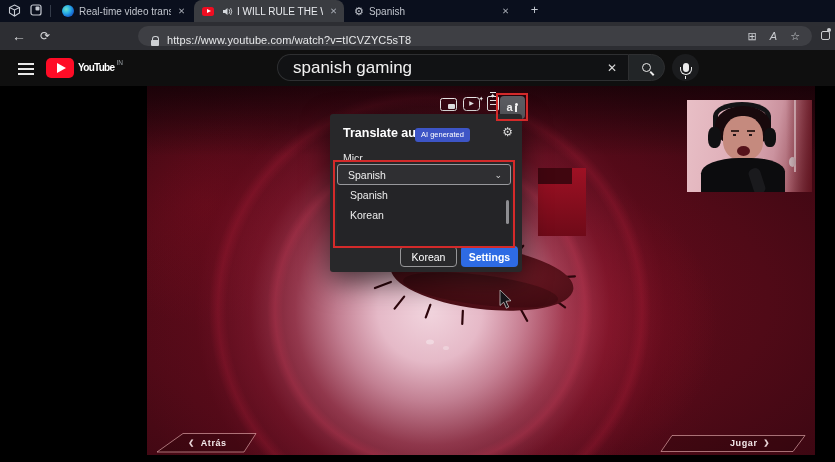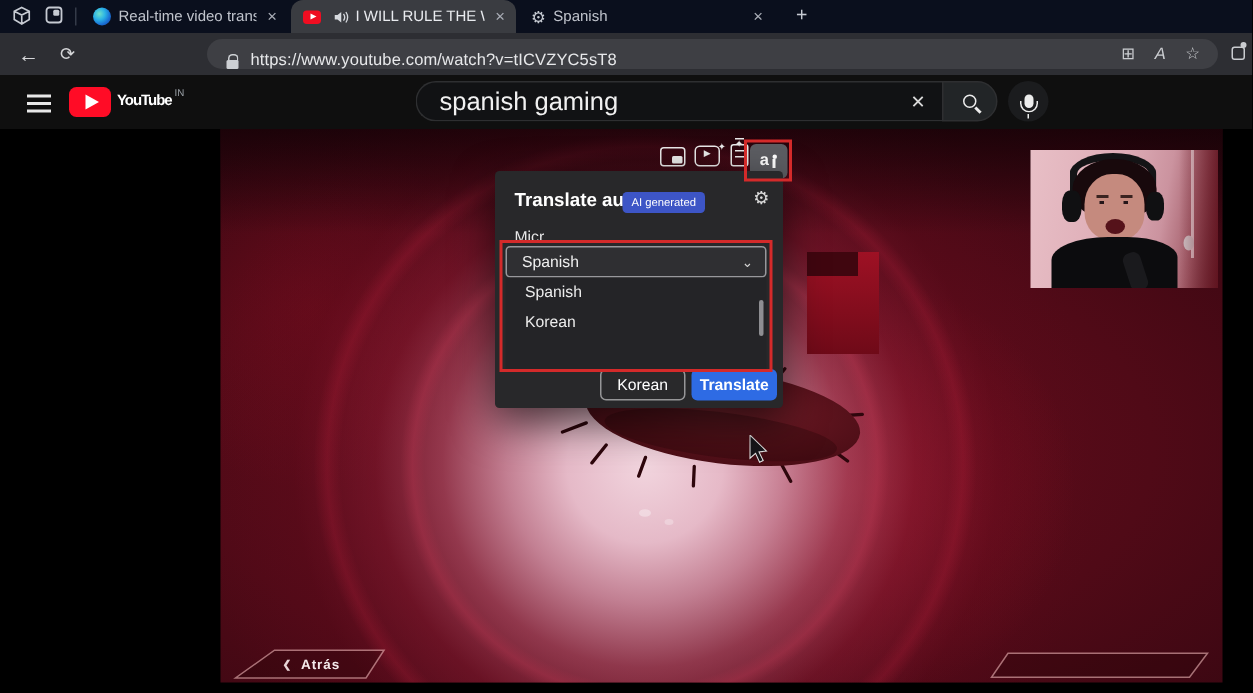--- a/index.html
+++ b/index.html
@@ -236,20 +236,24 @@
         <polygon points="31,2.5 104,2.5 92,21 5,21" fill="rgba(35,2,8,0.3)" stroke="rgba(255,200,200,0.55)" stroke-width="1"></polygon>
       </svg>
       <div class="gbtn-label" style="left:13px;top:347px;width:95px;height:19px;">
         <span class="gchev">❮</span>
         <span>Atrás</span>
       </div>
 
       <svg style="position:absolute;left:508px;top:346px;" width="155" height="23">
         <polygon points="17,3.5 150,3.5 138,19.5 6,19.5" fill="rgba(35,2,8,0.3)" stroke="rgba(255,200,200,0.55)" stroke-width="1"></polygon>
       </svg>
+      <div class="gbtn-label" style="left:553px;top:348px;width:100px;height:17px;">
+        <span>Jugar</span>
+        <span class="gchev">❯</span>
+      </div>
     </div>
   </div>
 
   <div class="webcam">
     <div class="wc-door"></div>
     <div class="wc-knob"></div>
     <div class="wc-band"></div>
     <div class="wc-hair"></div>
     <div class="wc-face"></div>
     <div class="wc-brow-l"></div>
@@ -285,17 +289,17 @@
     <div class="dlg-select">
       <span class="sel-val">Spanish</span>
       <span class="chev">⌄</span>
     </div>
     <div class="dlg-list">
       <div class="dlg-item">Spanish</div>
       <div class="dlg-item">Korean</div>
     </div>
     <div class="dlg-scroll"></div>
     <div class="dlg-btn btn-cancel">Korean</div>
-    <div class="dlg-btn btn-translate">Translate</div>
+    <div class="dlg-btn btn-translate">Settings</div>
   </div>
   <div class="anno anno-select"></div>
 
 </div>
 
 </body></html>

